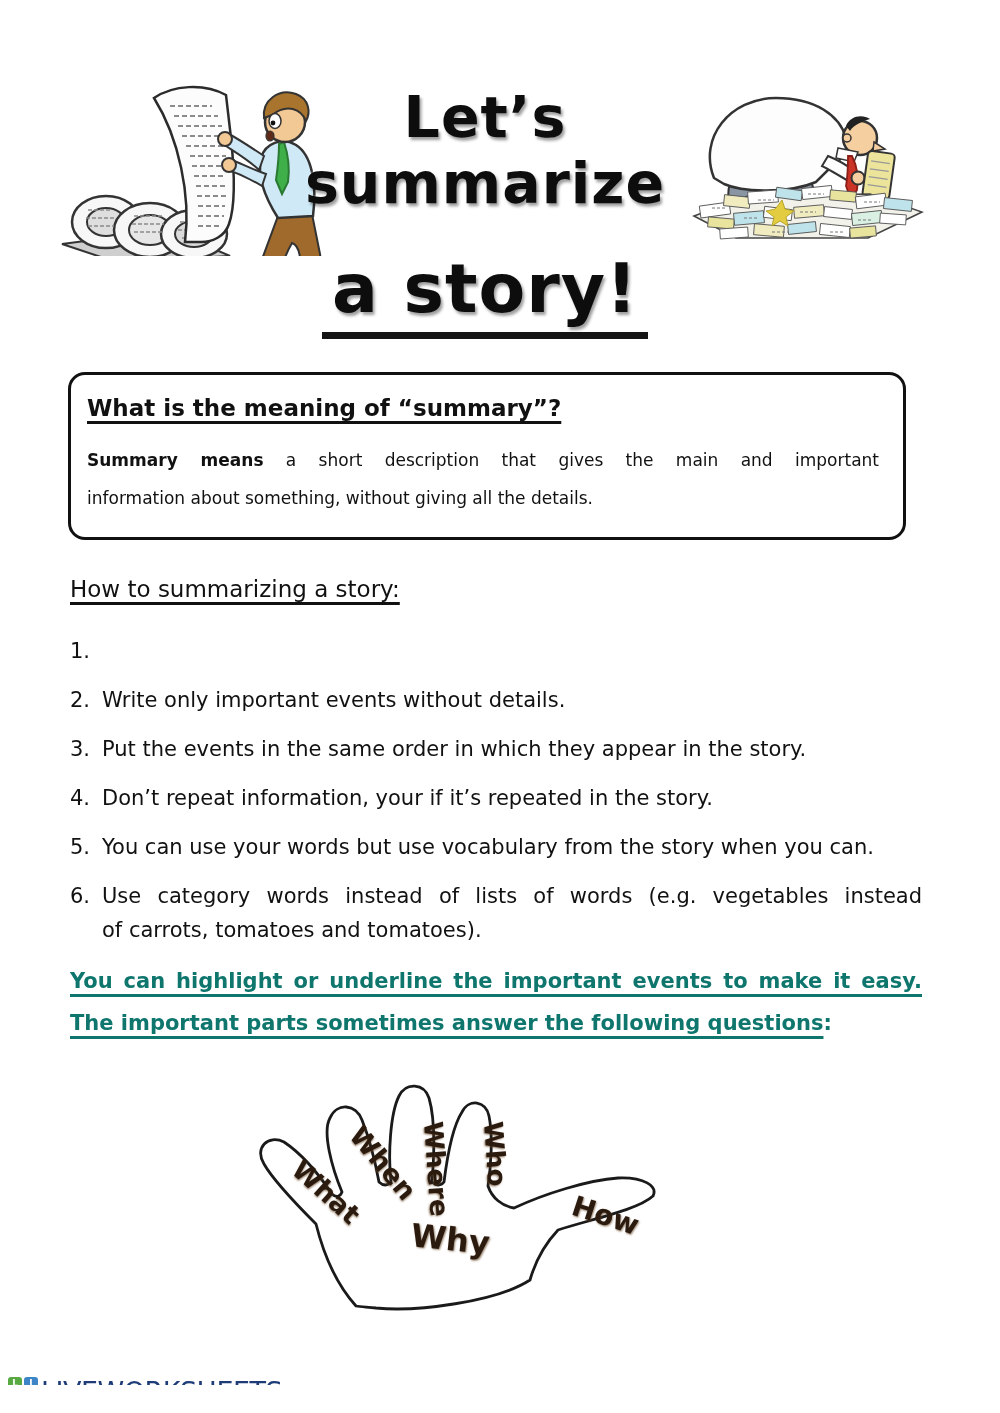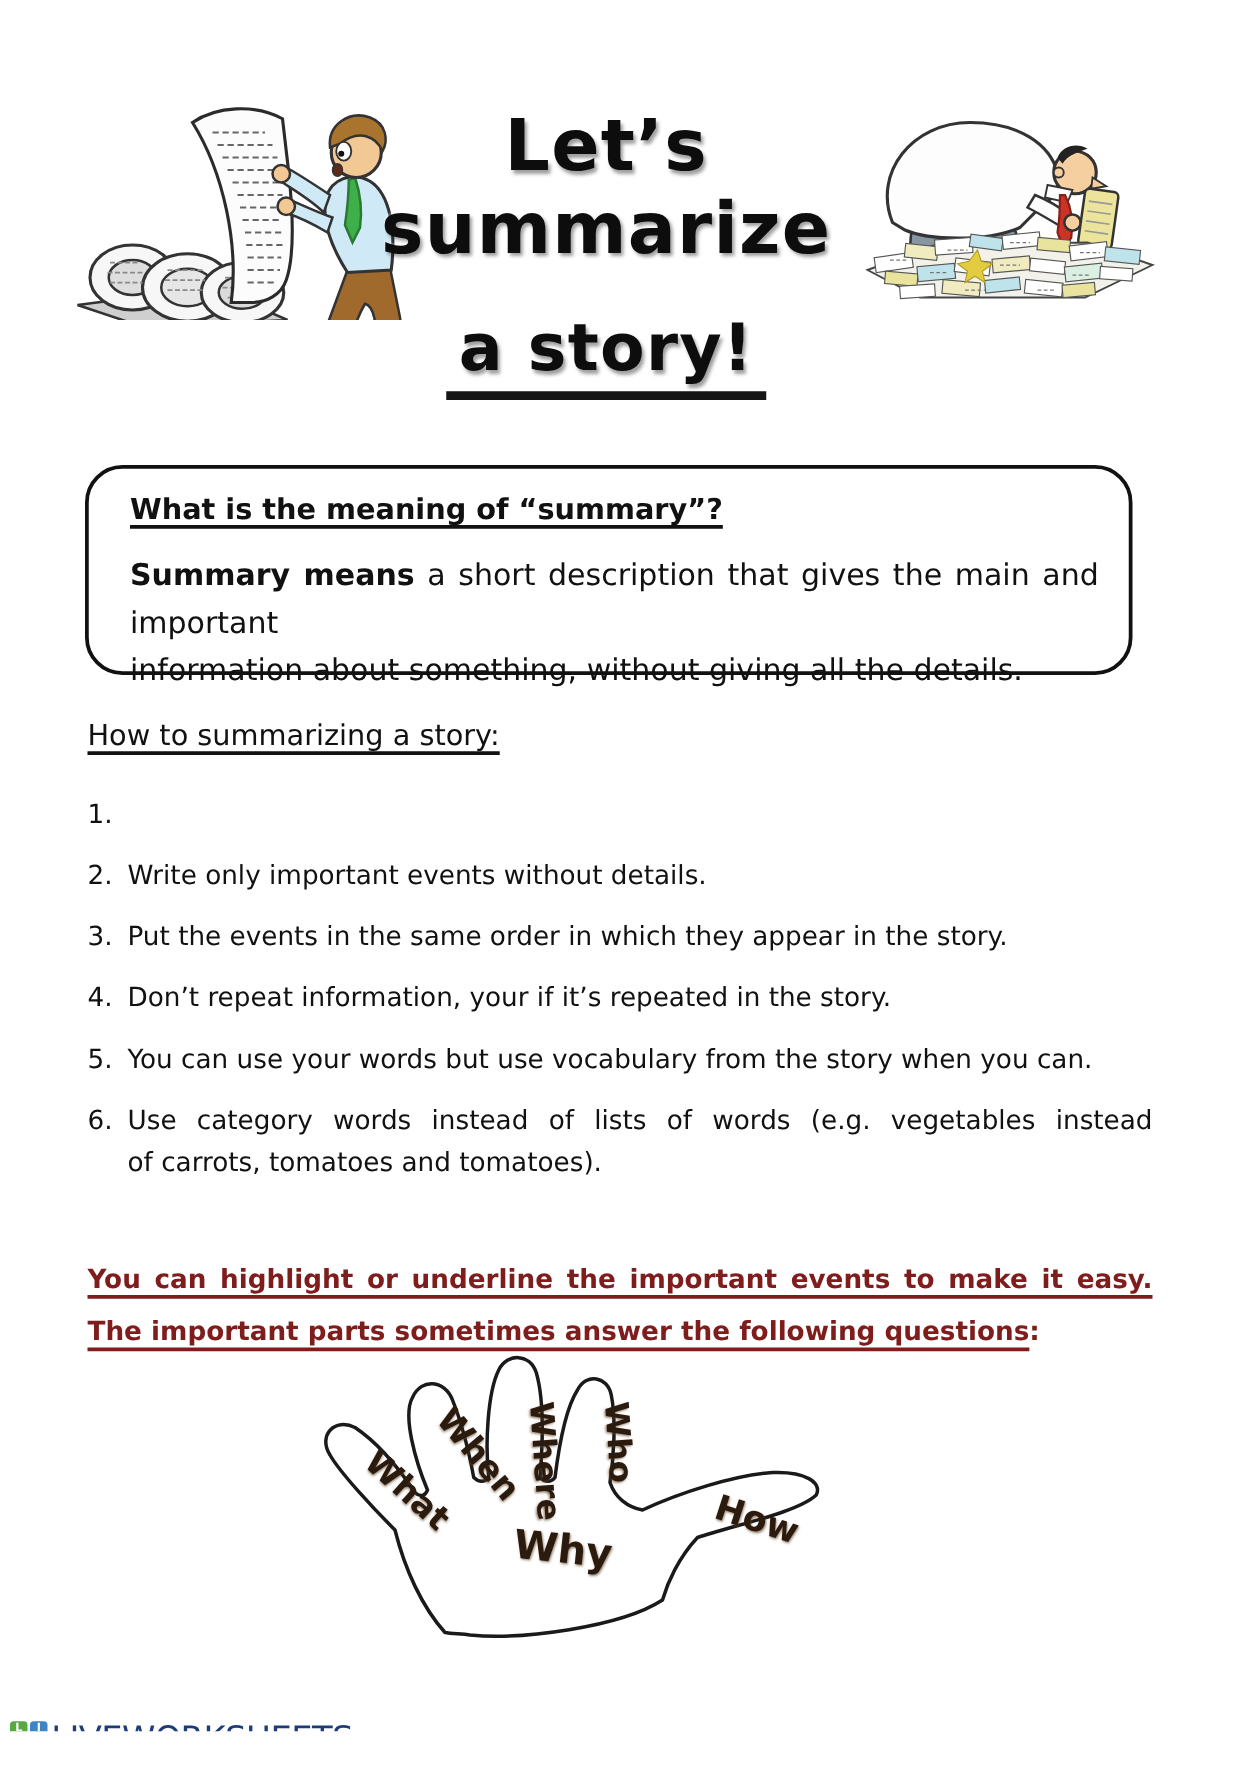--- a/index.html
+++ b/index.html
@@ -6,43 +6,43 @@
   body { background:#ffffff; font-family:"DejaVu Sans", sans-serif; }
   .page { position:relative; width:1000px; height:1385px; background:#ffffff; overflow:hidden; margin:0 auto; }
 
   
   .illu { position:absolute; }
   .illu-left  { left:58px;  top:76px;  }
   .illu-right { left:688px; top:86px; }
   .title-wrap { position:absolute; left:225px; top:84px; width:520px; text-align:center; color:#0d0d0d; }
   .title-line1 { font-size:57px; font-weight:bold; letter-spacing:1px;
                  text-shadow:2px 3px 3px rgba(0,0,0,.38), -1px -1px 0 rgba(255,255,255,.25); }
-  .title-line2 { display:inline-block; margin-top:14px; font-size:52px; font-weight:bold; letter-spacing:1px;
+  .title-line2 { display:inline-block; margin-top:14px; font-size:68px; font-weight:bold; letter-spacing:1px;
                  padding:0 10px 4px 10px; border-bottom:7px solid #151515;
                  text-shadow:2px 3px 3px rgba(0,0,0,.38), -1px -1px 0 rgba(255,255,255,.25); }
 
   
   .def-box { position:absolute; left:68px; top:372px; width:838px; height:168px;
-             border:3.5px solid #111; border-radius:30px; padding:20px 24px 0 33px; }
+             border:3.5px solid #111; border-radius:17px; padding:20px 24px 0 16px; }
   .def-heading { font-size:23px; font-weight:bold; color:#111;
                  text-decoration:underline; text-decoration-thickness:2.5px; text-underline-offset:5px; }
-  .def-body { margin-top:20px; font-size:24px; color:#111; line-height:38px; }
+  .def-body { margin-top:20px; font-size:17px; color:#111; line-height:38px; }
   .jline { text-align:justify; text-align-last:justify; }
 
   
   .howto-heading { position:absolute; left:70px; top:576px; font-size:23px; font-weight:normal; color:#111;
                    text-decoration:underline; text-decoration-thickness:2.5px; text-underline-offset:5px; }
   .howto-list { position:absolute; left:70px; top:634px; width:852px; list-style:none; }
   .howto-list li { display:flex; margin-bottom:15px; font-size:21px; color:#111; line-height:34px; }
   .howto-list .num { width:32px; flex:0 0 32px; }
   .howto-list .itext { flex:1; }
 
   
-  .tip { position:absolute; left:70px; top:1002px; width:852px; font-size:21px; font-weight:bold;
-         color:#7f1d1d; line-height:42px; }
+  .tip { position:absolute; left:70px; top:960px; width:852px; font-size:21px; font-weight:bold;
+         color:#0f766e; line-height:42px; }
   .tip .uline { text-decoration:underline; text-decoration-thickness:2.5px; text-underline-offset:6px; }
 
   
   .hand-fig { position:absolute; left:252px; top:1074px; width:450px; height:245px; }
   .hand-fig text { font-family:"DejaVu Sans", sans-serif; font-weight:bold; fill:#2b1a0e;
                    text-shadow:1px 1px 2px rgba(99,66,34,.65); }
 
   
   .footer { position:absolute; left:8px; top:1376px; display:flex; align-items:center; gap:3px; text-decoration:none; }
   .logo-tiles { display:grid; grid-template-columns:14px 14px; grid-template-rows:14px 14px; gap:2px; }

